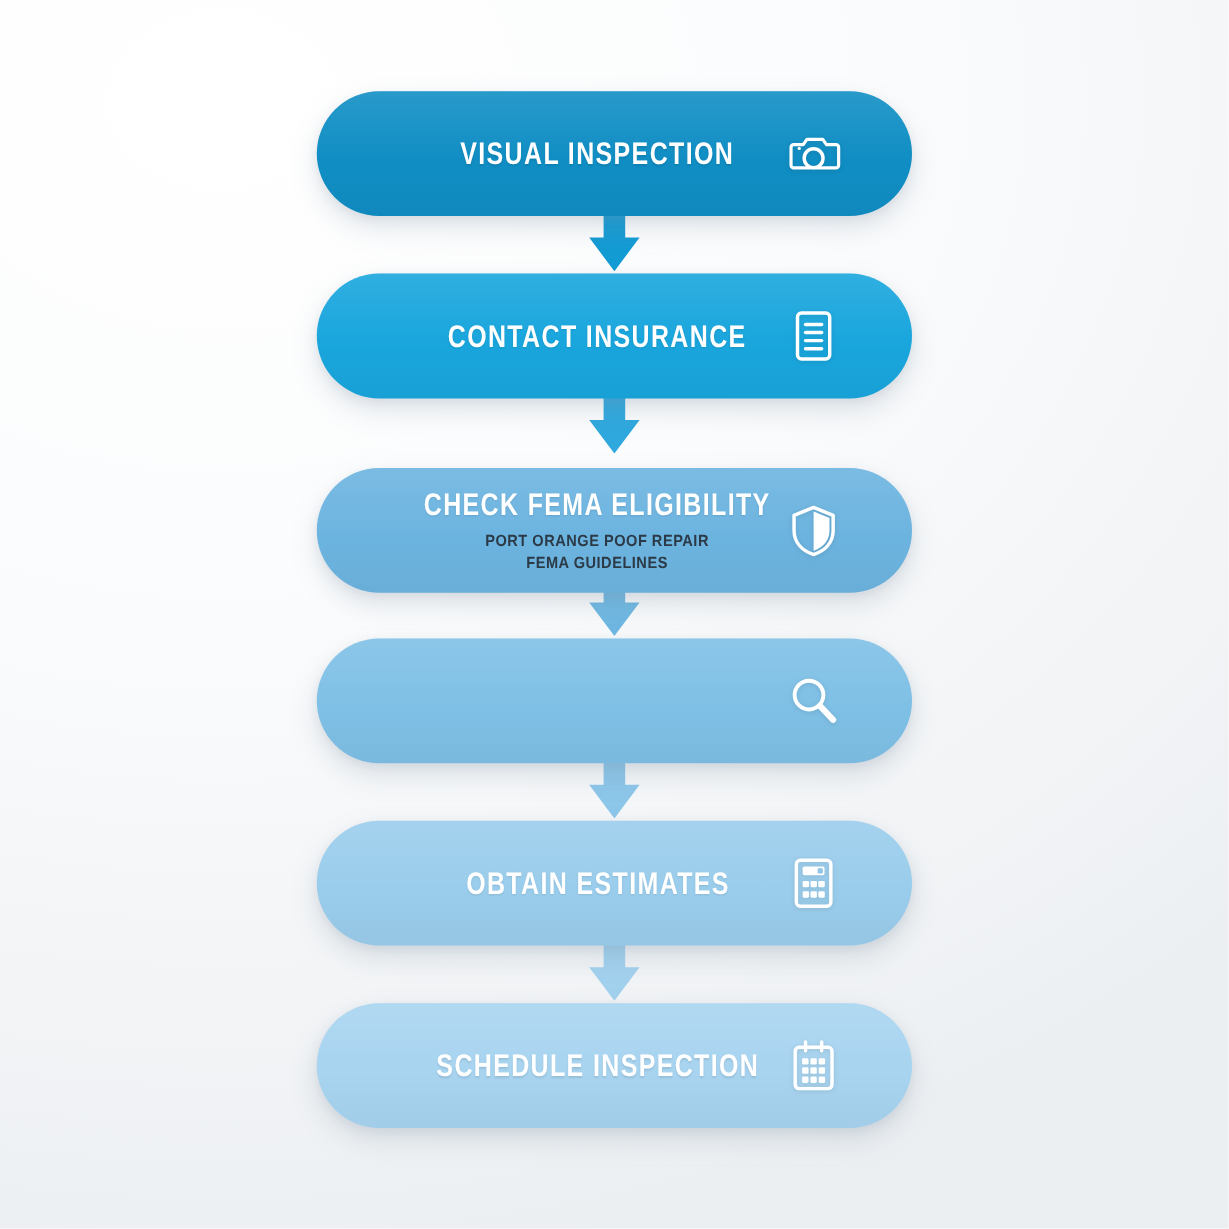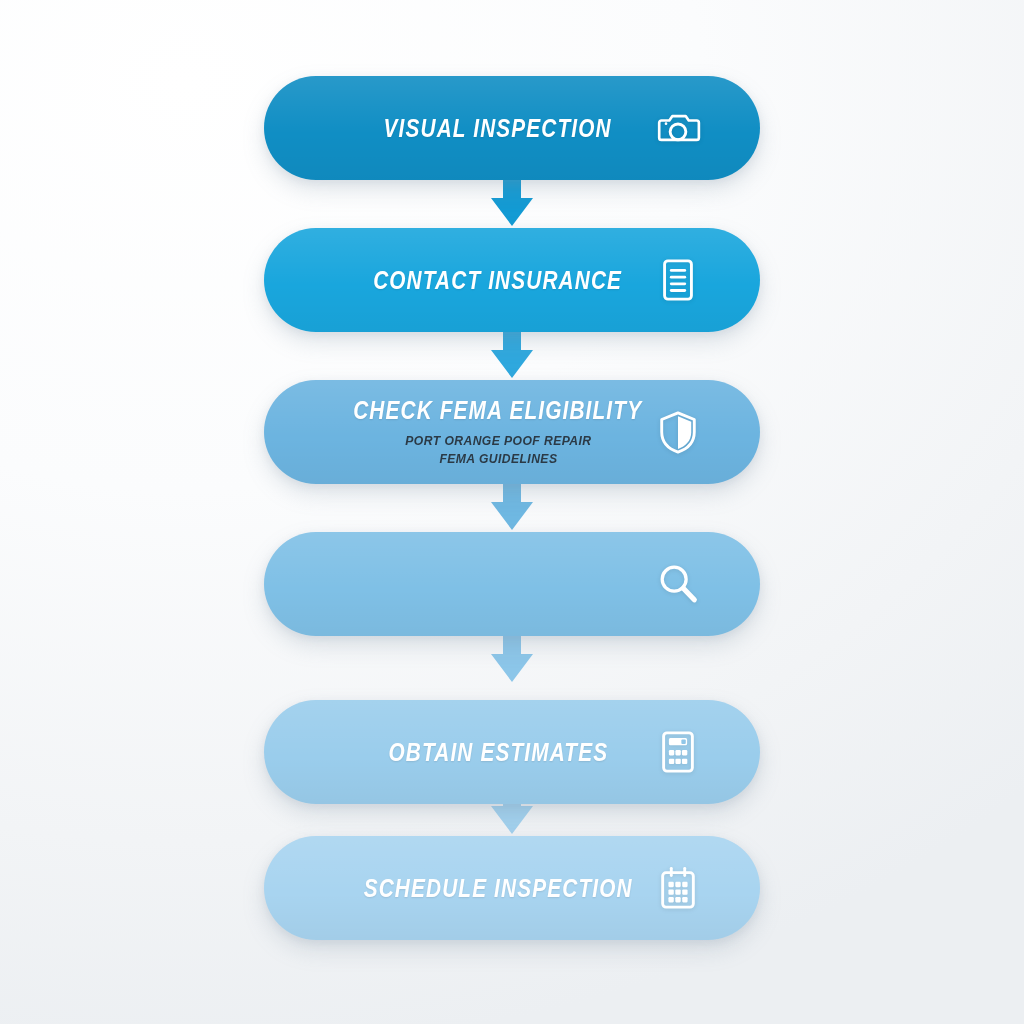--- a/index.html
+++ b/index.html
@@ -28,21 +28,20 @@
     left: 264px;
     top: 76px;
     width: 496px;
     height: 872px;
   }
 
   .step-wrap {
     position: absolute;
     left: 0;
     width: 496px;
-    font-style: italic;
   }
 
   
   .bar {
     position: relative;
     width: 496px;
     height: 104px;
     border-radius: 52px;
     box-sizing: border-box;
     display: flex;
@@ -172,21 +171,21 @@
       <line x1="17" y1="35" x2="31" y2="35"></line>
     </svg>
           </div>
         </div>
       </div>
       <div class="arrow" style="top: 398px;">
         <svg viewBox="0 0 62 56" preserveAspectRatio="none">
       <path d="M22 0 h18 v28 h12 L31 56 L10 28 h12 z" fill="#6fb8e2"></path>
     </svg>
       </div>
-      <div class="step-wrap" style="top: 304px;">
+      <div class="step-wrap" style="top: 314px;">
         <div class="bar" style="background: rgb(108, 180, 224);">
           <div class="label-block">
             <div class="step-label">CHECK FEMA ELIGIBILITY</div>
             <div class="step-sub">PORT ORANGE POOF REPAIR
 FEMA GUIDELINES</div>
           </div>
           <div class="icon-slot">
     <svg viewBox="0 0 48 48" fill="none" stroke="#ffffff" stroke-width="3" stroke-linecap="round" stroke-linejoin="round">
       <path d="M24 4 L41 11 v13 c0 11-7.6 17.8-17 21-9.4-3.2-17-10-17-21V11z"></path>
       <path d="M24 7.5 L37.8 13.2 v11.1 c0 9.1-6.1 14.6-13.8 17.4z" fill="#ffffff" stroke="none"></path>
@@ -207,21 +206,21 @@
       <line x1="29.5" y1="28.5" x2="41" y2="40.5" stroke-width="5.4"></line>
     </svg>
           </div>
         </div>
       </div>
       <div class="arrow" style="top: 702px;">
         <svg viewBox="0 0 62 56" preserveAspectRatio="none">
       <path d="M22 0 h18 v28 h12 L31 56 L10 28 h12 z" fill="#a2d1ee"></path>
     </svg>
       </div>
-      <div class="step-wrap" style="top: 624px;">
+      <div class="step-wrap" style="top: 608px;">
         <div class="bar" style="background: rgb(154, 205, 236);">
           <div class="label-block">
             <div class="step-label">OBTAIN ESTIMATES</div>
           </div>
           <div class="icon-slot">
     <svg viewBox="0 0 48 48" fill="none" stroke="#ffffff" stroke-width="3" stroke-linecap="round" stroke-linejoin="round">
       <rect x="9" y="4" width="30" height="40" rx="3.5"></rect>
       <rect x="14.5" y="9.5" width="19" height="7.5" rx="1.6" fill="#ffffff" stroke="none"></rect>
       <rect x="27.5" y="11" width="4.6" height="4.6" rx="1" fill="#8fc6e8" stroke="none"></rect>
       <rect x="14.5" y="22" width="5.6" height="5.6" rx="1.2" fill="#ffffff" stroke="none"></rect>

